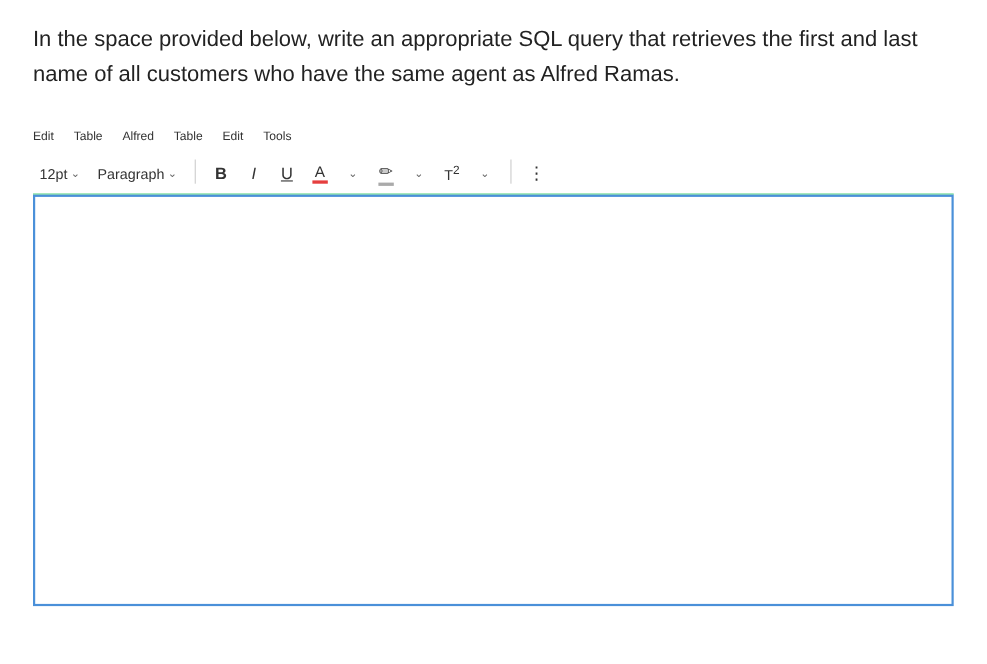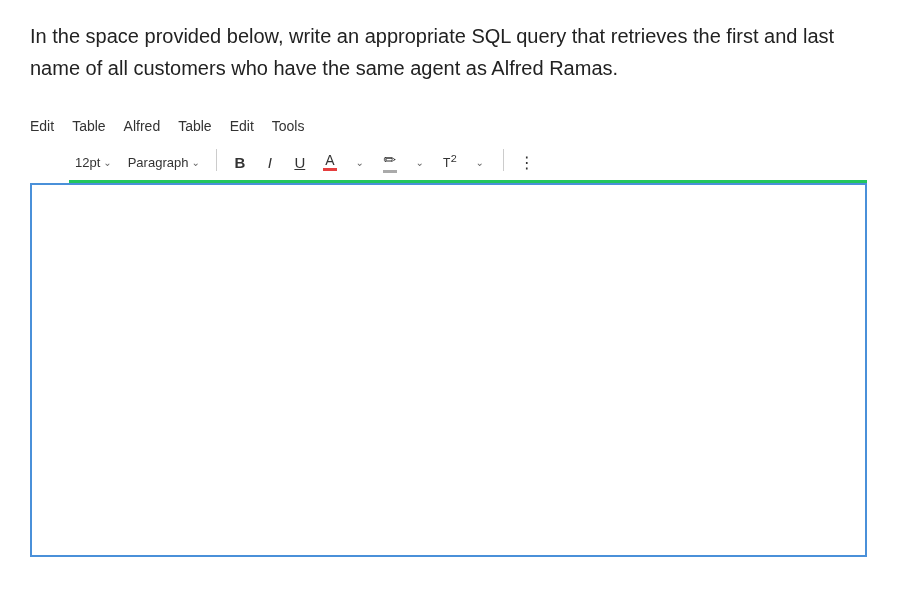--- a/index.html
+++ b/index.html
@@ -36,31 +36,30 @@
       gap: 18px;
       padding: 6px 0;
       font-size: 14px;
       color: #333;
       margin-bottom: 4px;
     }
 
     .menu-item {
       cursor: pointer;
       color: #333;
-      font-size: 14px;
+      font-size: 11px;
     }
 
     .toolbar {
       display: flex;
       align-items: flex-start;
       gap: 4px;
       padding: 5px 0;
-      border-bottom: 3px solid #22c55e;
+      border-bottom: 1px solid #22c55e;
       margin-bottom: 0;
-      margin-left: 39px;
     }
 
     .toolbar-divider {
       width: 1px;
       height: 22px;
       background: #ccc;
       margin: 0 6px;
     }
 
     .toolbar-btn {
@@ -117,21 +116,20 @@
       color: #333;
     }
 
     .paragraph-selector {
       font-size: 13px;
       color: #333;
     }
 
     .superscript-btn {
       font-size: 13px;
-      font-family: Liberation Mono, monospace;
     }
 
     .more-btn {
       font-size: 16px;
       letter-spacing: 1px;
     }
 
     .text-area-wrapper {
       border: 2px solid #4a90d9;
       min-height: 370px;

